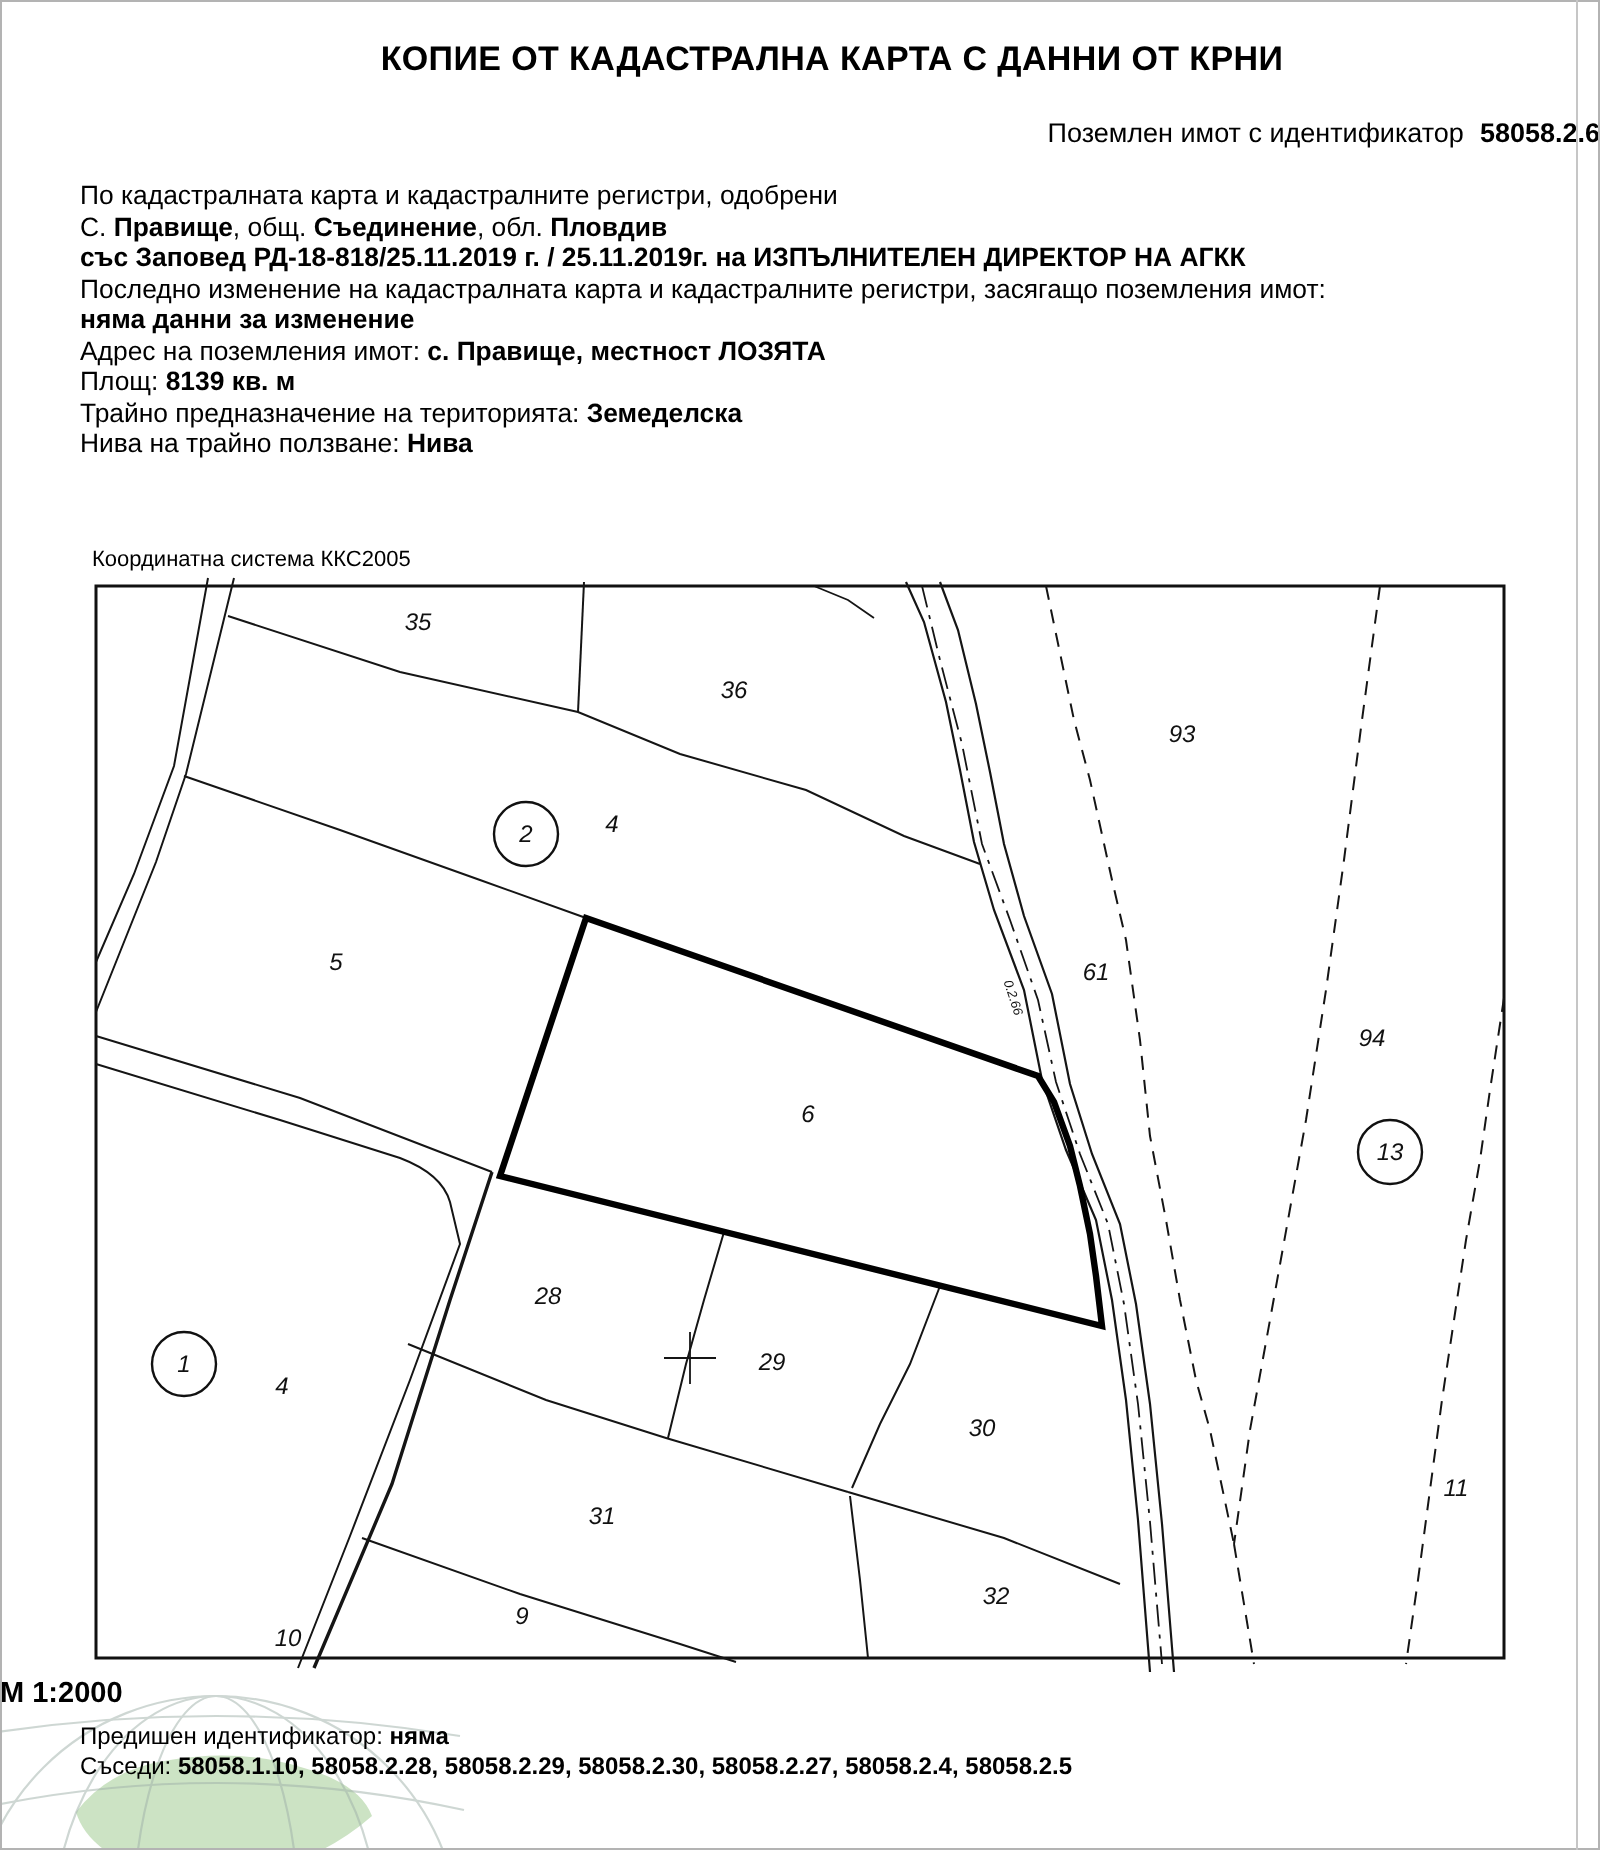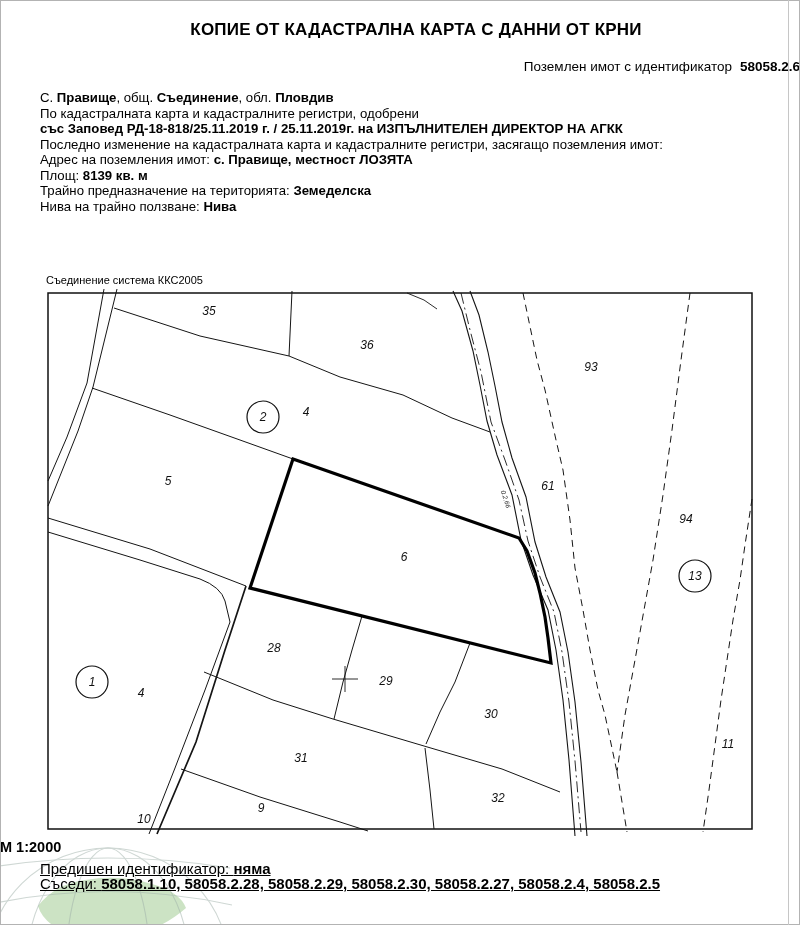--- a/index.html
+++ b/index.html
@@ -15,22 +15,22 @@
        font-size:13.5px;z-index:3;}
   .doc-subtitle .val{font-weight:bold;margin-left:8px;}
   .info-block{position:absolute;left:40px;top:90px;font-size:13.2px;
        line-height:15.5px;z-index:3;width:740px;}
   .b{font-weight:bold;}
   .coordsys{position:absolute;left:46px;top:274px;font-size:11px;z-index:3;}
   svg.map-svg{position:absolute;left:0;top:0;z-index:2;}
   svg.wm-svg{position:absolute;left:0;top:0;z-index:1;}
   .scale-label{position:absolute;left:0;top:839px;width:800px;text-align:left;
        font-size:14.5px;font-weight:bold;z-index:3;}
-  .footer-block{position:absolute;left:40px;top:861px;font-size:15px;
-       line-height:15.2px;z-index:3;width:740px;text-decoration:underline;}
+  .footer-block{position:absolute;left:40px;top:861px;font-size:12px;
+       line-height:15.2px;z-index:3;width:740px;}
   
   .frame{stroke:#111;stroke-width:1.5;fill:none;}
   .ln{stroke:#151515;stroke-width:1;fill:none;}
   .ln2{stroke:#151515;stroke-width:1.7;fill:none;}
   .dash{stroke:#151515;stroke-width:1;fill:none;stroke-dasharray:7 5;}
   .boldp{stroke:#000;stroke-width:3.2;fill:none;stroke-linejoin:miter;}
   .chan{stroke:#151515;stroke-width:1.1;fill:none;}
   .chanc{stroke:#151515;stroke-width:.9;fill:none;stroke-dasharray:11 4 2 4;}
   .thin{stroke:#151515;stroke-width:.9;fill:none;}
   .pltext{font-family:"Liberation Sans",sans-serif;font-style:italic;
@@ -134,30 +134,31 @@
 
 <div class="page-frame"></div>
 <div class="page-edge"></div>
 
 <div class="doc-title">КОПИЕ ОТ КАДАСТРАЛНА КАРТА С ДАННИ ОТ КРНИ</div>
 <div class="doc-subtitle">
   <span>Поземлен имот с идентификатор</span><span class="val">58058.2.6</span>
 </div>
 
 <div class="info-block" id="info-block">
+    <div><span>По кадастралната карта и кадастралните регистри, одобрени</span></div>
     <div><span>С. </span><span class="b">Правище</span><span>, общ. </span><span class="b">Съединение</span><span>, обл. </span><span class="b">Пловдив</span></div>
-    <div><span>По кадастралната карта и кадастралните регистри, одобрени</span></div>
     <div><span class="b">със Заповед РД-18-818/25.11.2019 г. / 25.11.2019г. на ИЗПЪЛНИТЕЛЕН ДИРЕКТОР НА АГКК</span></div>
     <div><span>Последно изменение на кадастралната карта и кадастралните регистри, засягащо поземления имот:</span></div>
+    <div><span class="b">няма данни за изменение</span></div>
     <div><span>Адрес на поземления имот: </span><span class="b">с. Правище, местност ЛОЗЯТА</span></div>
     <div><span>Площ: </span><span class="b">8139 кв. м</span></div>
     <div><span>Трайно предназначение на територията: </span><span class="b">Земеделска</span></div>
     <div><span>Нива на трайно ползване: </span><span class="b">Нива</span></div>
   </div>
 
-<div class="coordsys">Съединение система ККС2005</div>
+<div class="coordsys">Координатна система ККС2005</div>
 
 <div class="scale-label">М 1:2000</div>
 
 <div class="footer-block" id="footer-block">
     <div><span>Предишен идентификатор: </span><span class="b">няма</span></div>
     <div><span>Съседи: </span><span class="b">58058.1.10, 58058.2.28, 58058.2.29, 58058.2.30, 58058.2.27, 58058.2.4, 58058.2.5</span></div>
   </div>
 
 </body></html>

